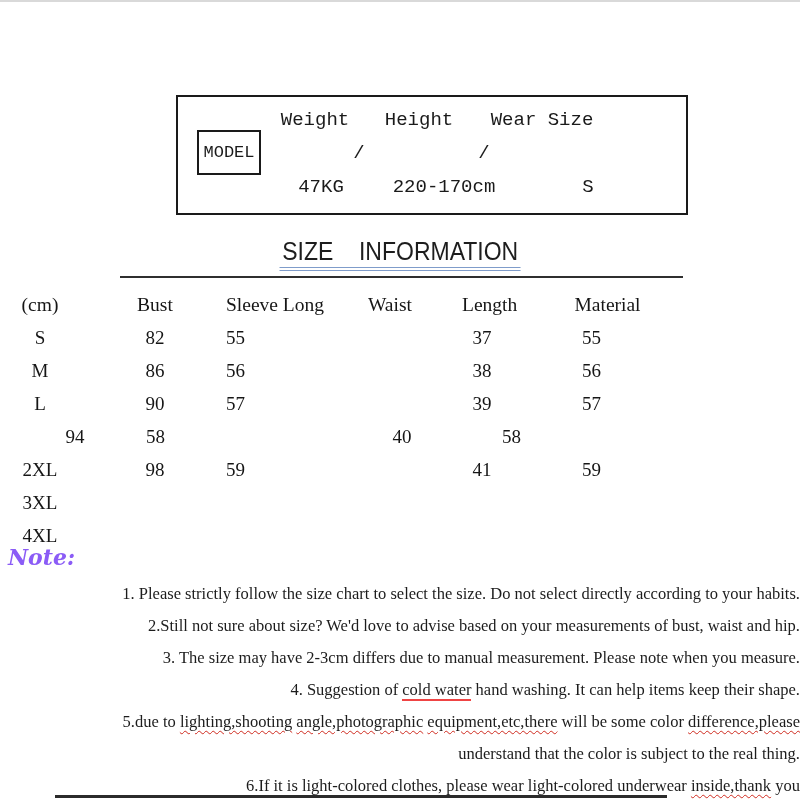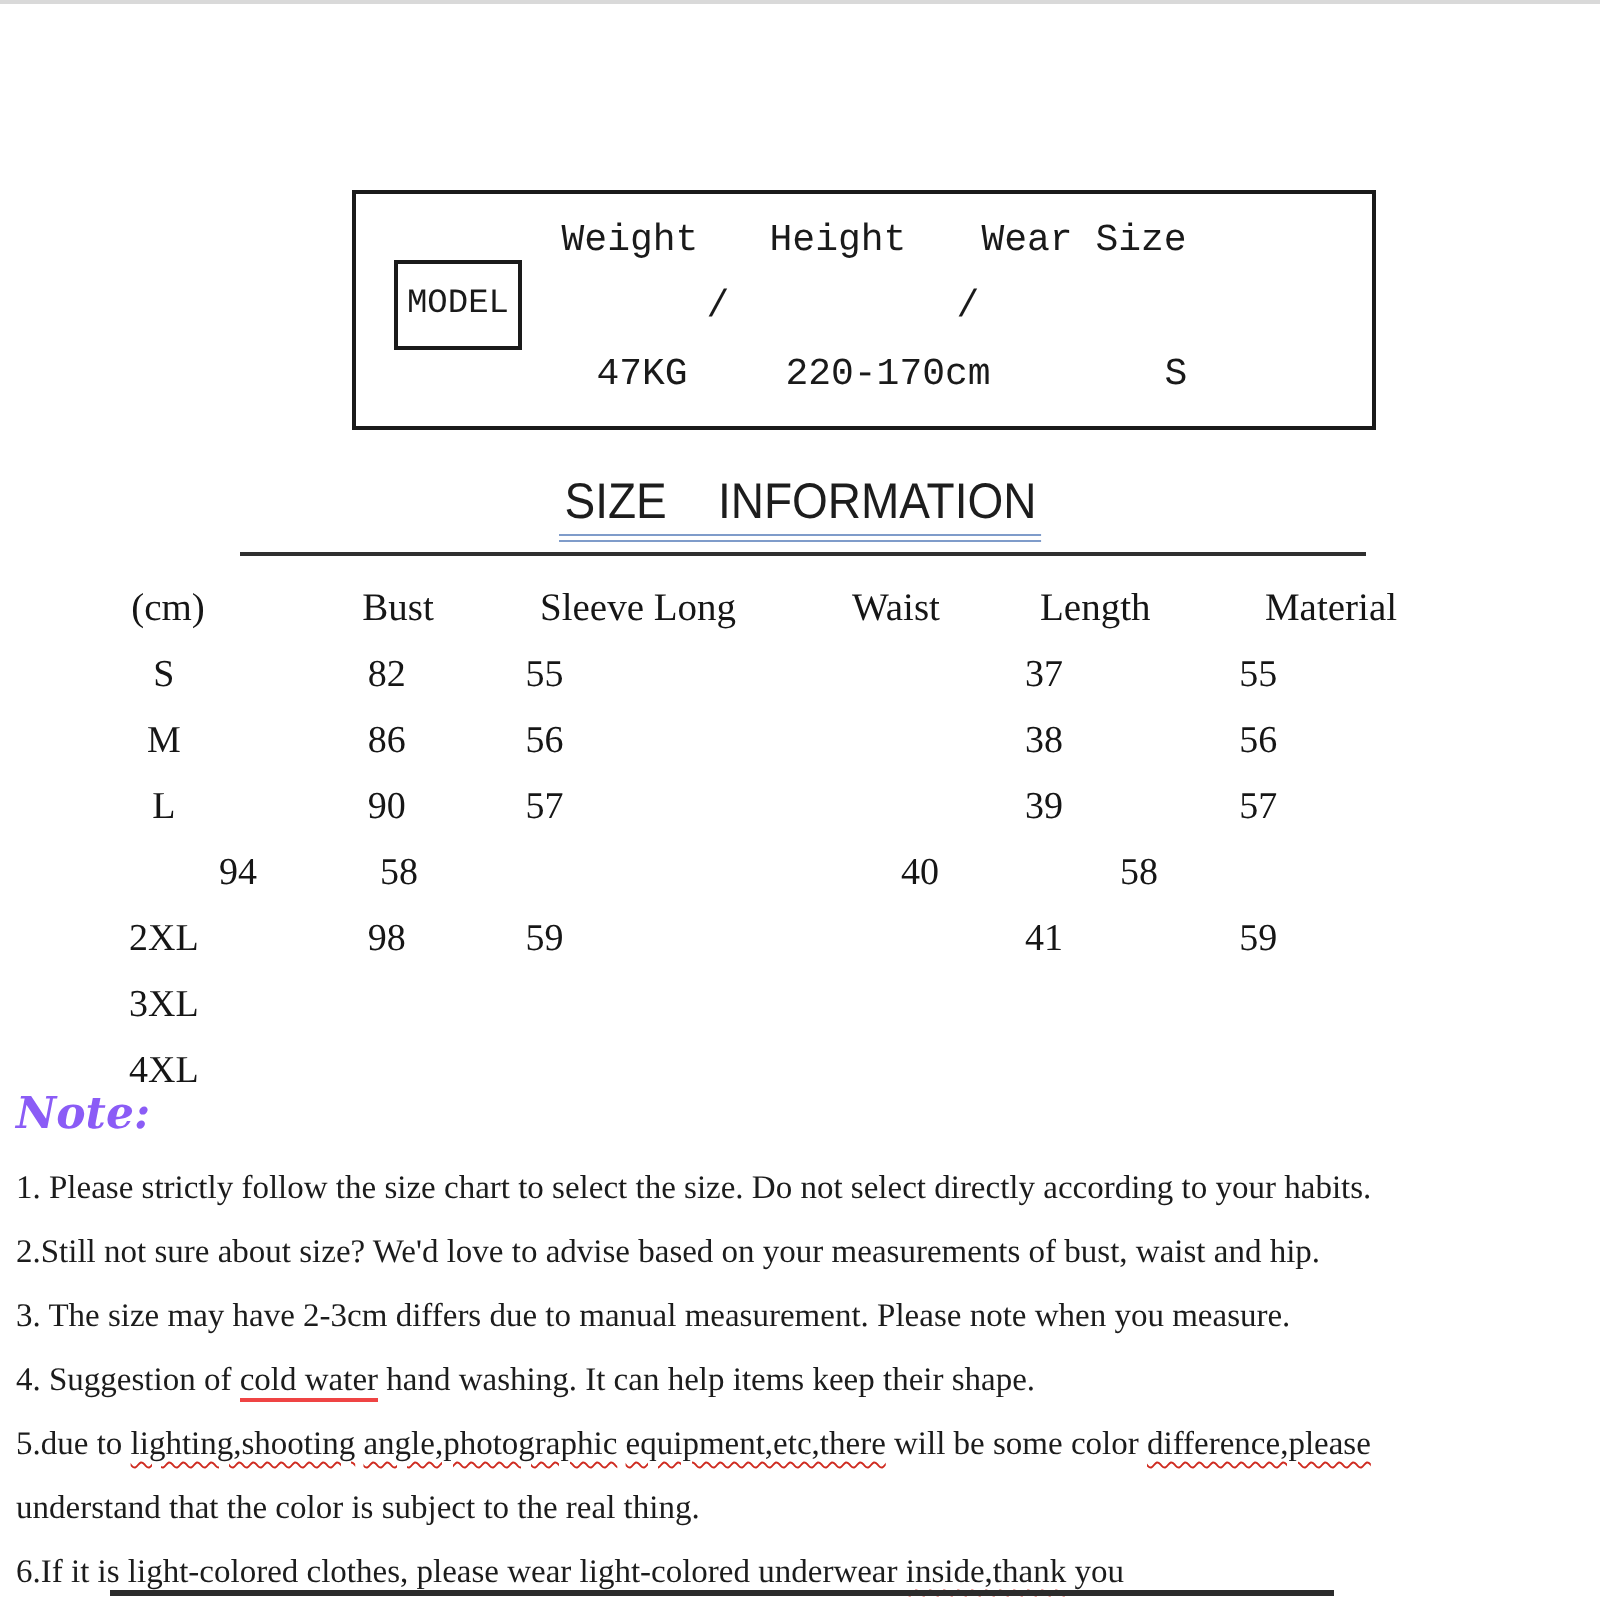--- a/index.html
+++ b/index.html
@@ -36,39 +36,39 @@
     font-family:"Liberation Sans", sans-serif; }
   .title-text {
     display:inline-block; font-size:25px; white-space:pre; color:#1d1d1d;
     border-bottom:4px double #7f9cca; padding:0 3px 1px 3px;
     transform:scaleX(0.92); transform-origin:center;
   }
   .rule { position:absolute; left:120px; top:276px; width:563px; height:2px; background:#2f2f2f; }
 
   
   .size-table { position:absolute; left:0; top:288px; width:800px; font-size:19px; color:#161616; }
-  .trow { display:flex; height:33px; line-height:33px;padding-left:44px; }
+  .trow { display:flex; height:33px; line-height:33px; }
   .thead { font-size:19.5px; }
   .c1 { width:80px;  text-align:center; }
   .c2 { width:60px;  margin-left:45px; text-align:center; }
   .c3 { width:110px; margin-left:35px; text-align:left; padding-left:6px; box-sizing:border-box; }
-  .c4 { width:60px;  margin-left:44px; text-align:center; }
+  .c4 { width:60px;  margin-left:30px; text-align:center; }
   .c5 { width:90px;  margin-left:30px; text-align:center; }
   .c6 { width:70px;  margin-left:35px; text-align:left; padding-left:7px; box-sizing:border-box; }
   .c7 { width:85px;  margin-left:40px; text-align:center; }
   .trow.data .c5 { position:relative; left:-13px; }
 
   
   .note-heading {
     position:absolute; left:8px; top:544px;
     font-family:"DejaVu Serif", serif; font-style:italic; font-weight:bold;
     font-size:22px; color:#8b5cf6;
   }
   .notes { position:absolute; left:8px; top:578px; width:792px; font-size:16.5px; color:#1c1c1c; }
-  .note { margin:0; line-height:32px; white-space:nowrap; }
+  .note { margin:0; line-height:32px; white-space:nowrap;text-align:right; }
   .u-blue { border-bottom:2px solid #ef4444; }
   .u-wavy {
     text-decoration-line:underline; text-decoration-style:wavy;
     text-decoration-color:#cf2b20; text-decoration-thickness:1px;
     text-underline-offset:3px;
   }
   .bottom-rule { position:absolute; left:55px; top:795px; width:612px; height:3px; background:#2b2b2b; }
 </style>
 </head>
 <body>

